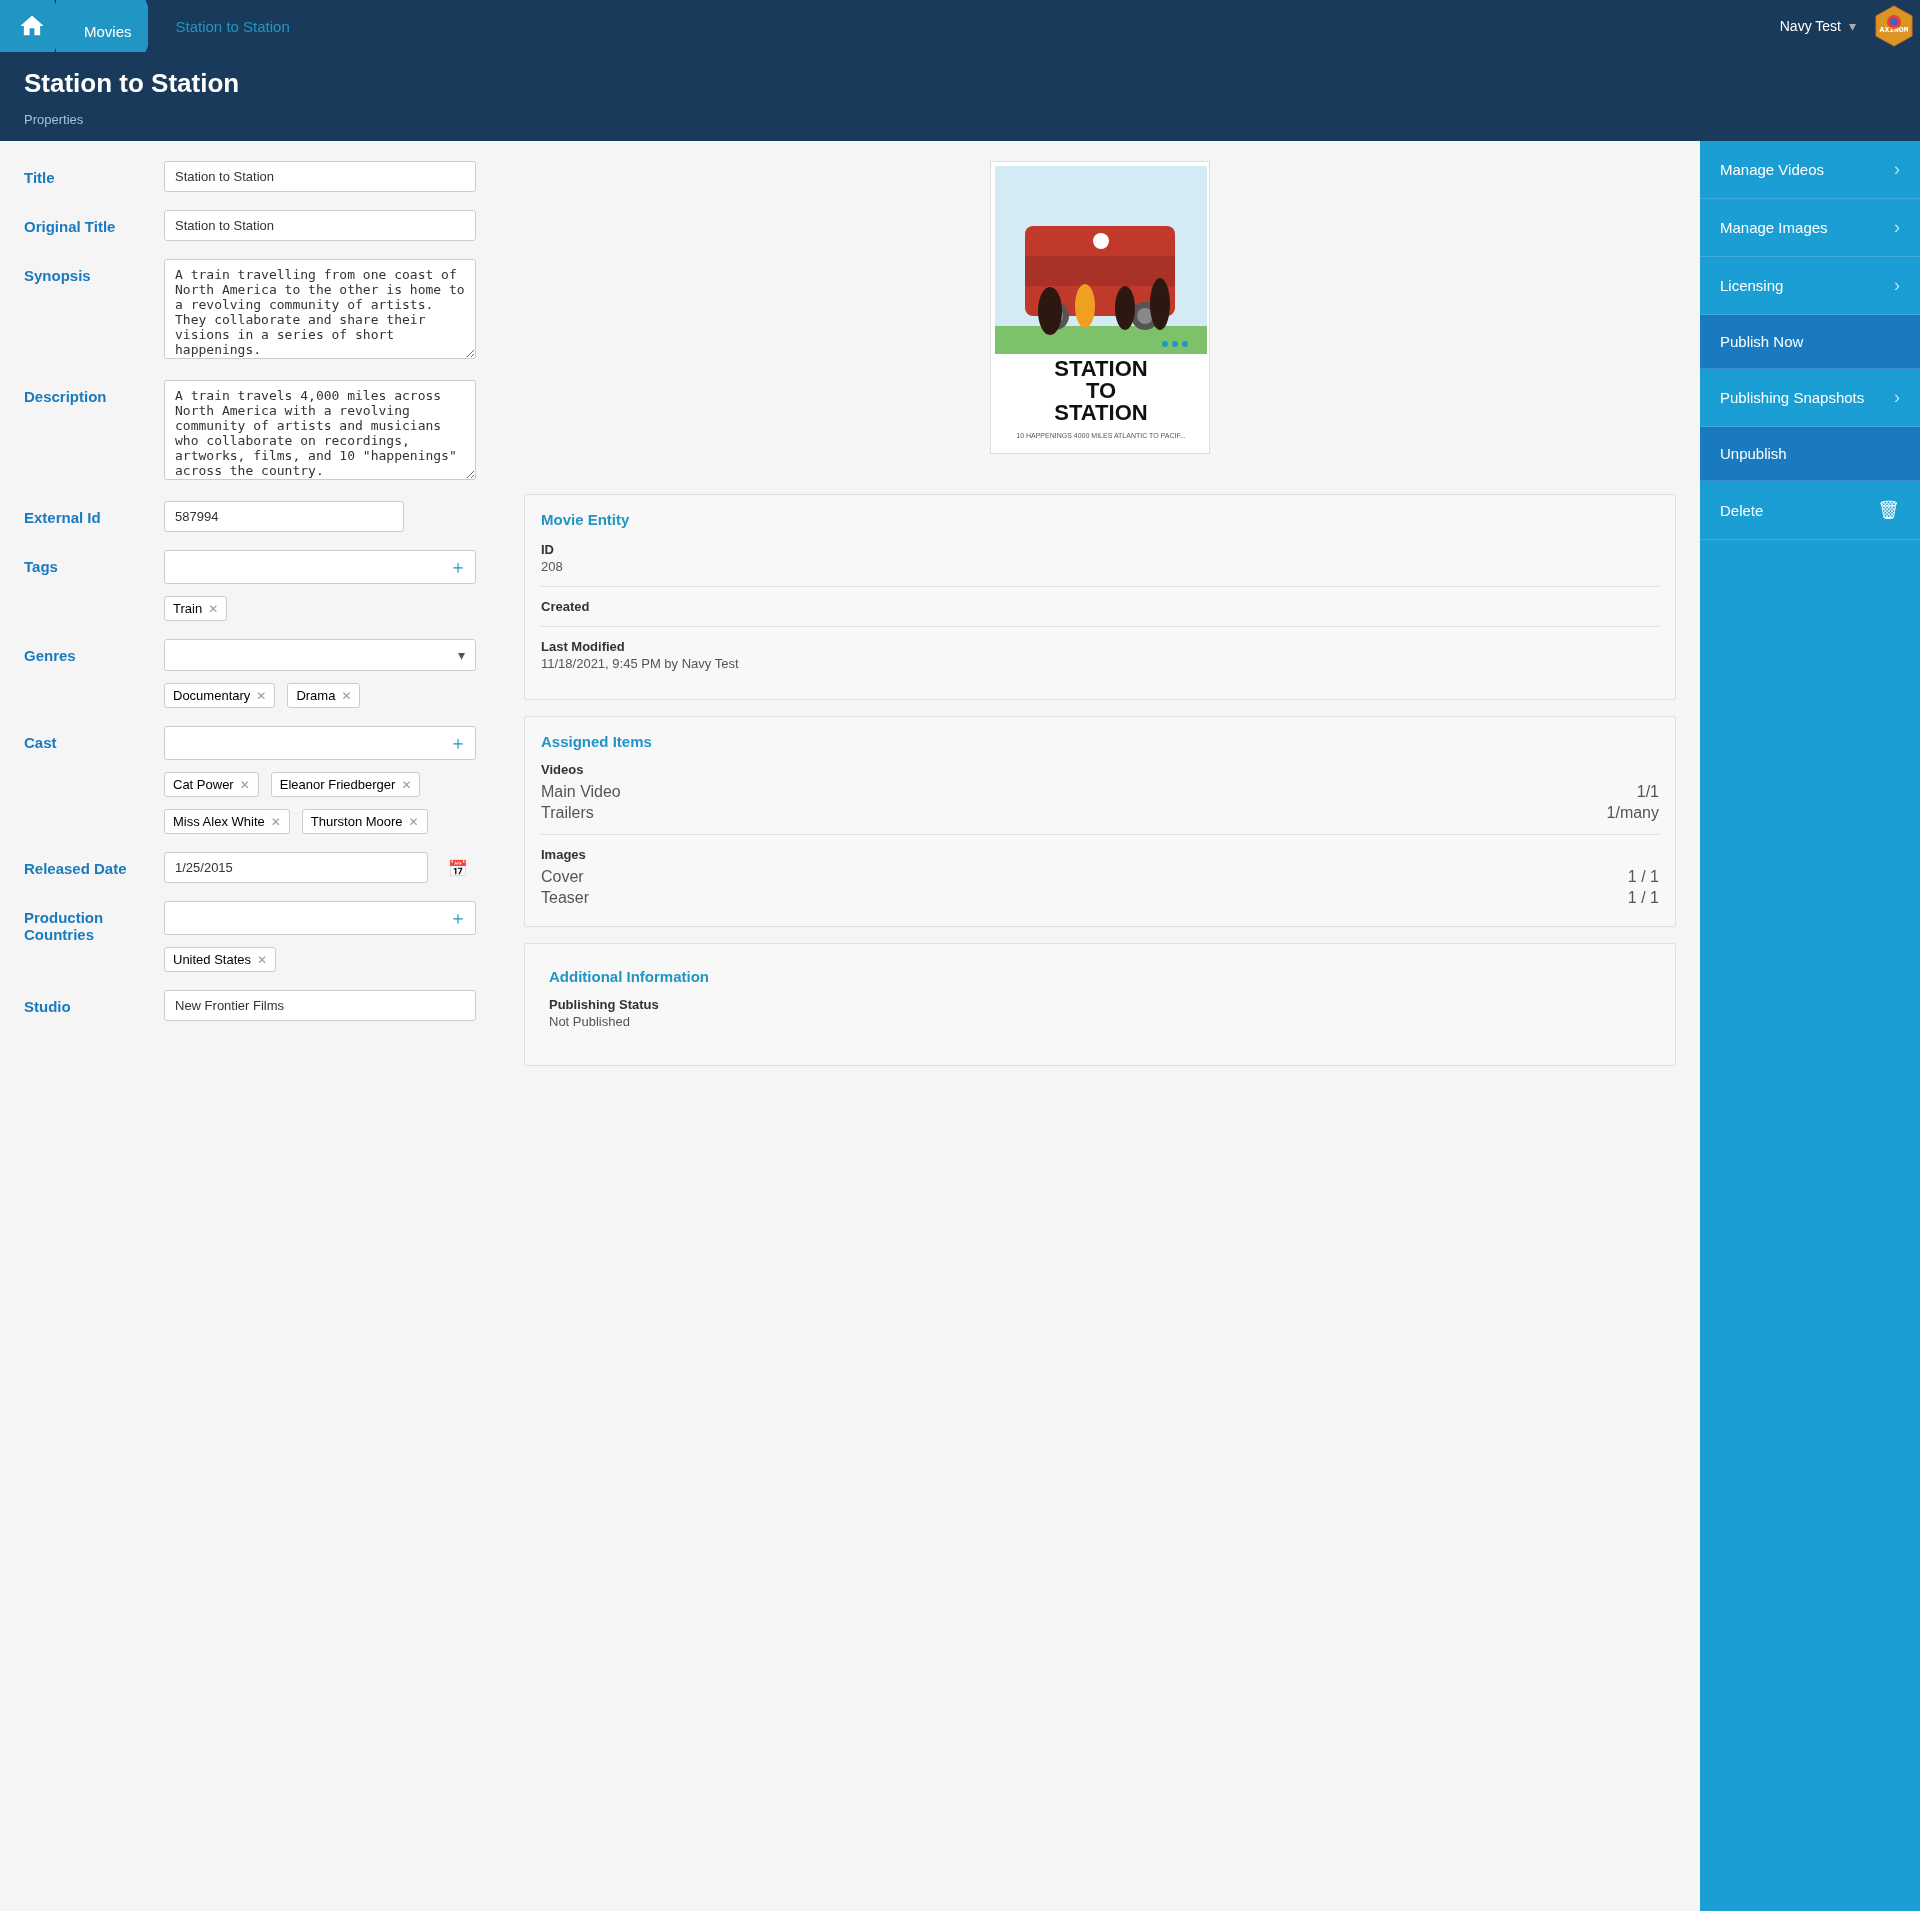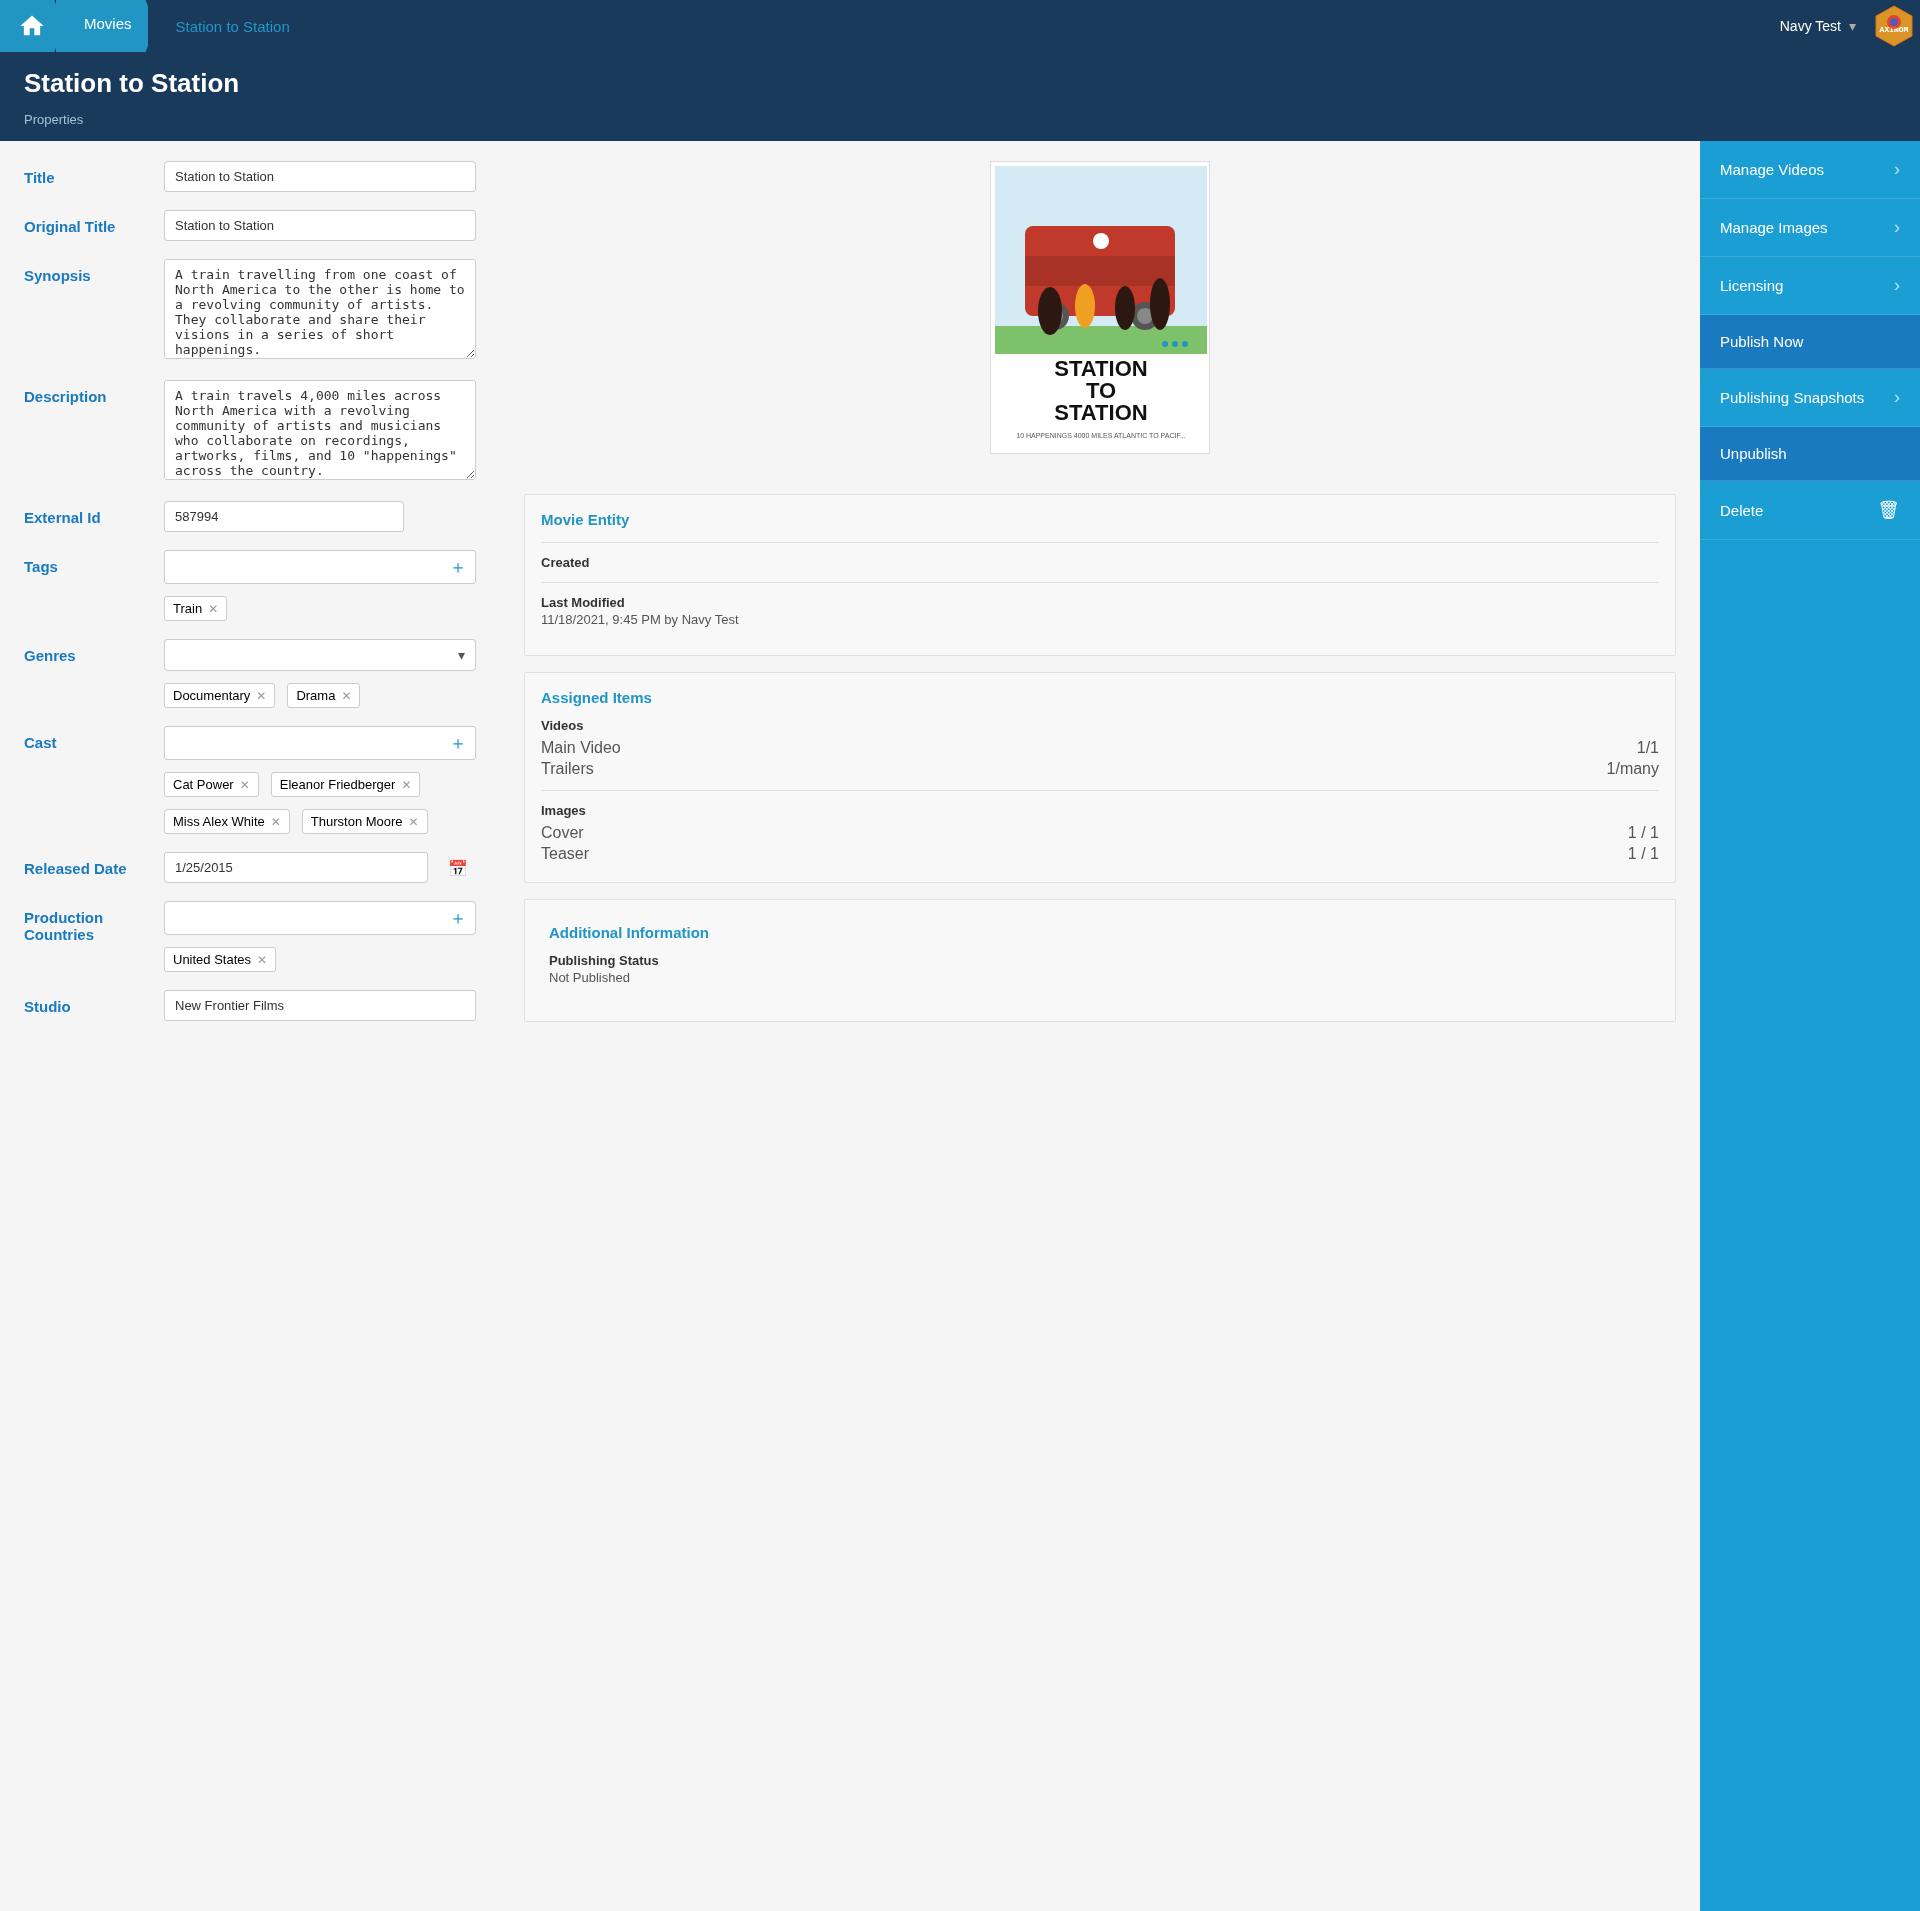--- a/index.html
+++ b/index.html
@@ -10,22 +10,22 @@
       display: flex; align-items: center; background: #1a3a5c; height: 52px;
       position: relative;
     }
     .nav-home {
       background: #2196c4; width: 64px; height: 52px; display: flex;
       align-items: center; justify-content: center; clip-path: polygon(0 0, 85% 0, 100% 50%, 85% 100%, 0 100%);
       flex-shrink: 0;
     }
     .nav-home svg { width: 28px; height: 28px; fill: white; }
     .nav-movies {
-      background: #2196c4; height: 52px; display: flex; align-items: center;
-      padding: 0 24px 5px 28px; color: white; font-size: 15px;
+      background: #2196c4; height: 52px; display: flex; align-items: flex-end;
+      padding: 0 24px 12px 28px; color: white; font-size: 15px;
       clip-path: polygon(0 0, 90% 0, 100% 50%, 90% 100%, 0 100%); margin-left: -8px;
       flex-shrink: 0;
     }
     .nav-current {
       height: 52px; display: flex; align-items: center; padding: 0 24px 0 28px;
       color: #2196c4; font-size: 15px; margin-left: -8px; flex-shrink: 0;
       clip-path: polygon(0 0, 90% 0, 100% 50%, 90% 100%, 0 100%);
       background: #1a3a5c;
     }
     .nav-spacer { flex: 1; }
@@ -377,20 +377,24 @@
 
           <circle cx="170" cy="178" r="3" fill="#2196c4"></circle>
           <circle cx="180" cy="178" r="3" fill="#2196c4"></circle>
           <circle cx="190" cy="178" r="3" fill="#2196c4"></circle>
         </svg>
       </div>
     </div>
 
     <div class="entity-card">
       <div class="entity-card-title">Movie Entity</div>
+      <div class="entity-field">
+        <div class="ef-label">ID</div>
+        <div class="ef-value">208</div>
+      </div>
       <hr class="divider">
       <div class="entity-field">
         <div class="ef-label">Created</div>
       </div>
       <hr class="divider">
       <div class="entity-field">
         <div class="ef-label">Last Modified</div>
         <div class="ef-value">11/18/2021, 9:45 PM by Navy Test</div>
       </div>
     </div>

